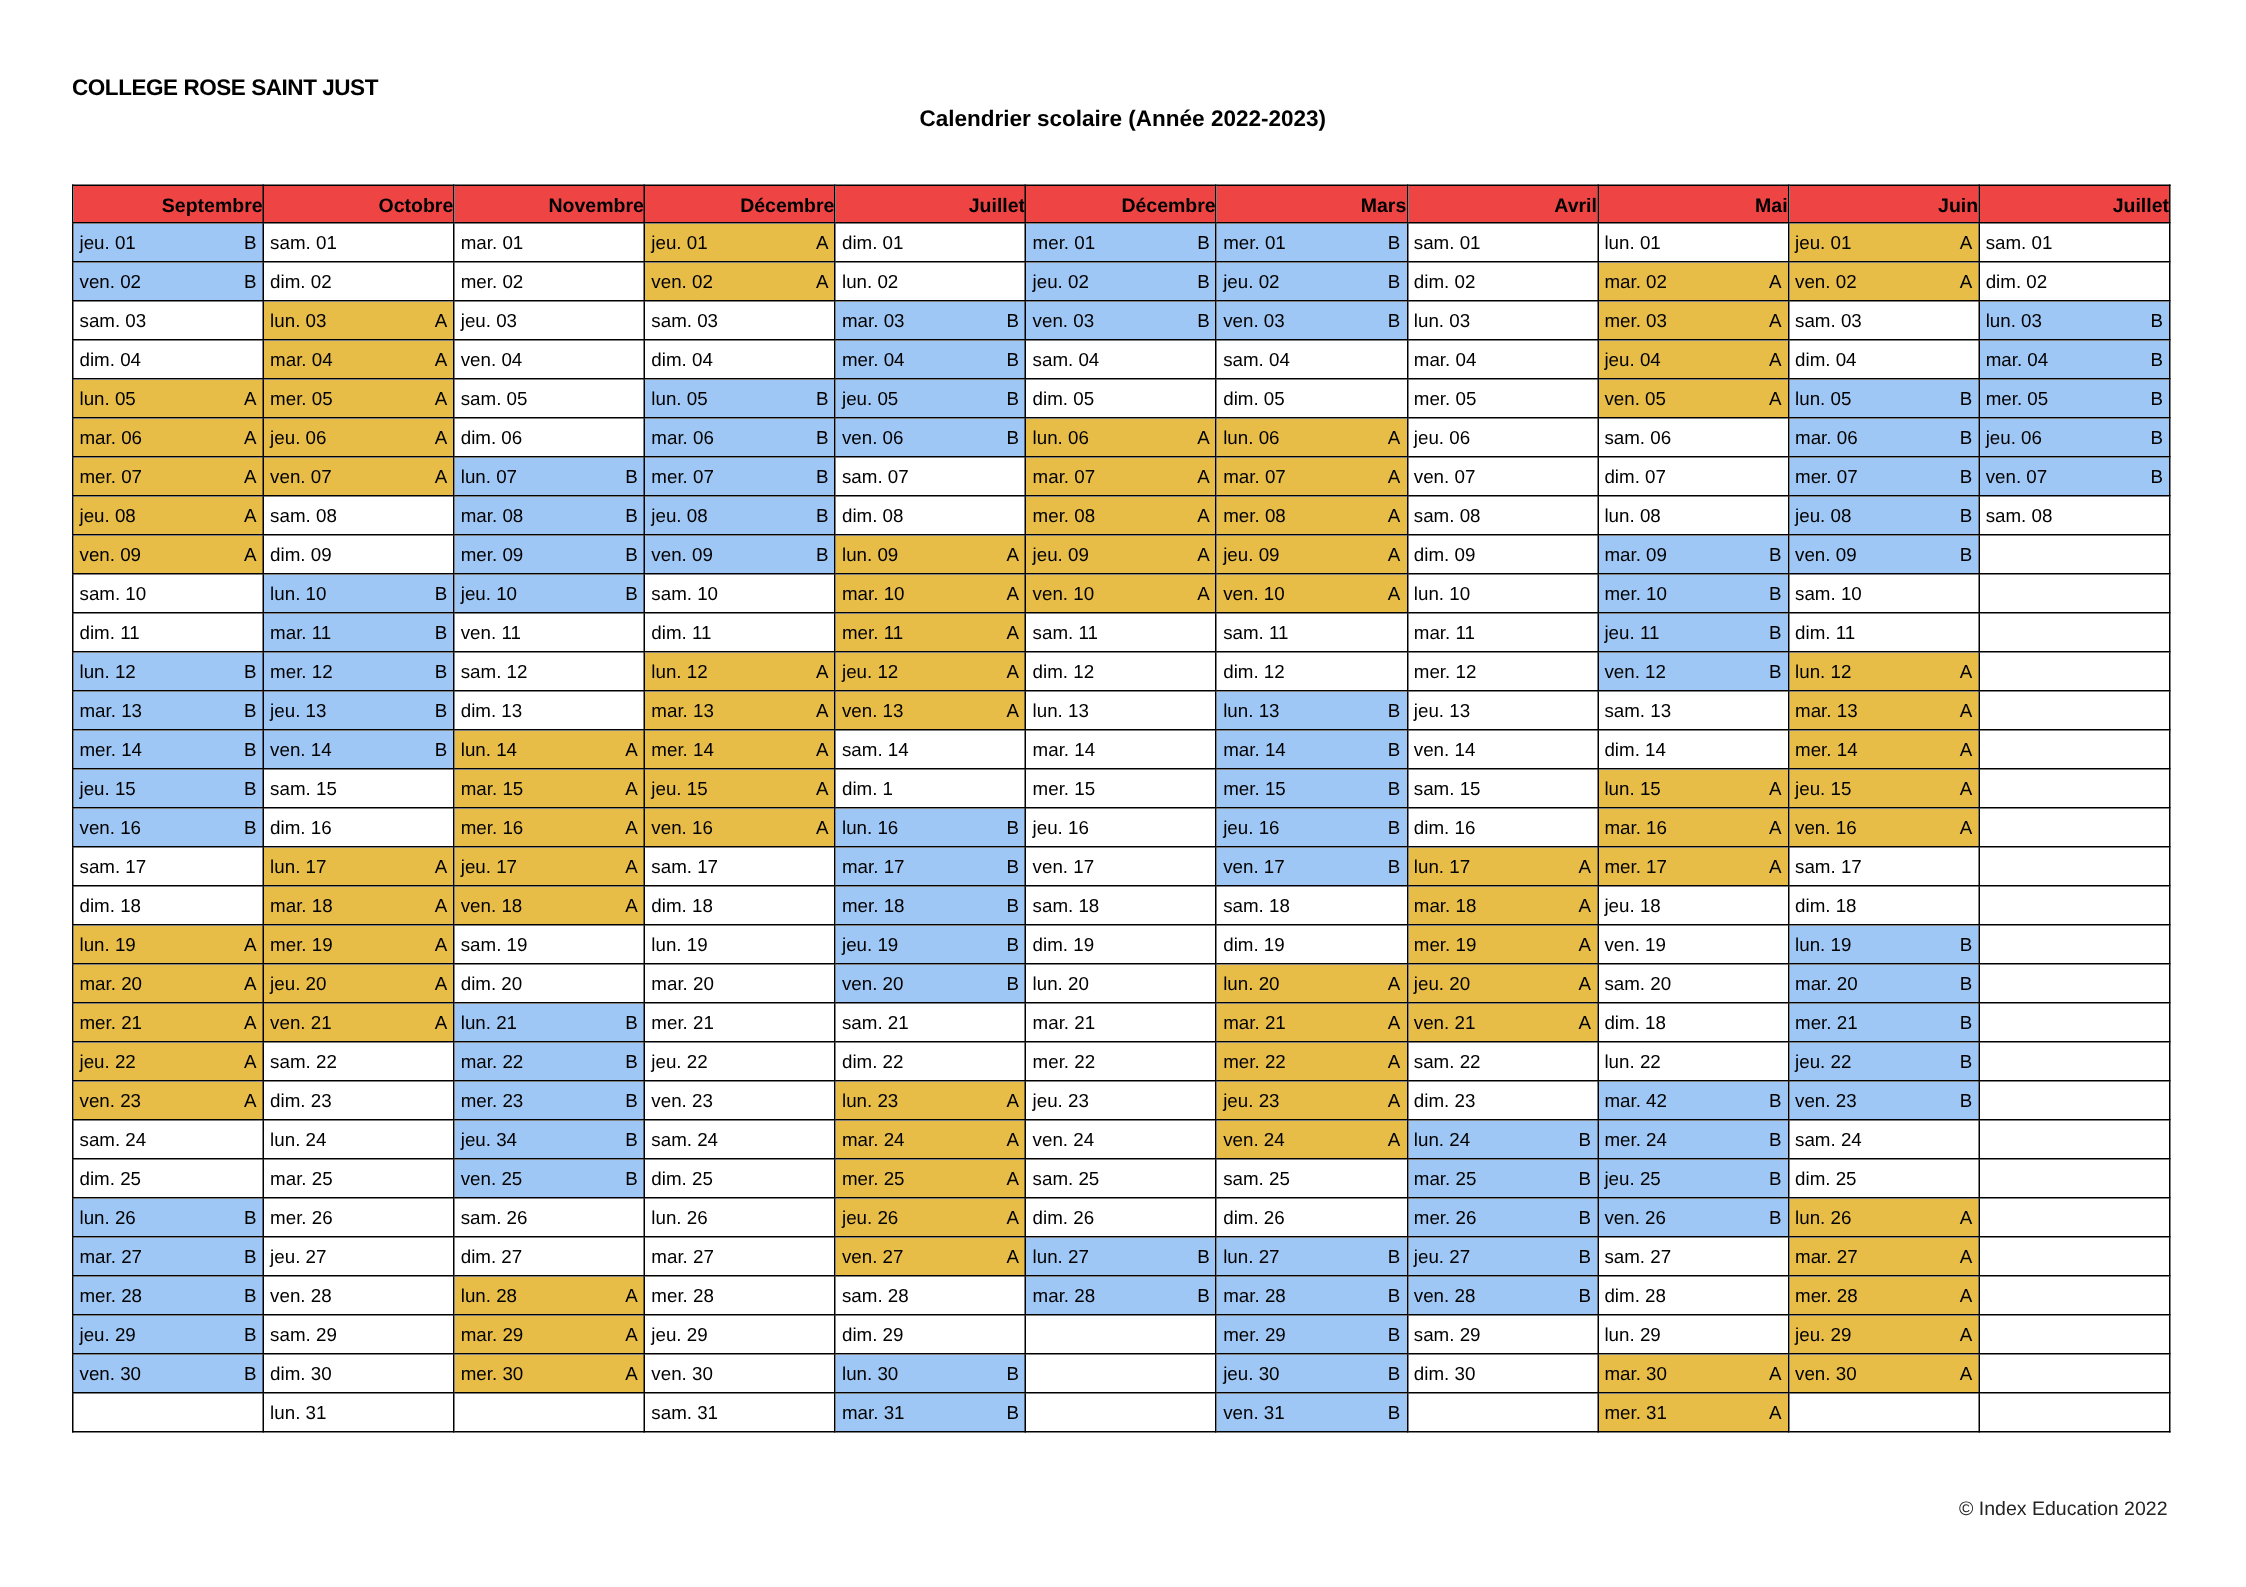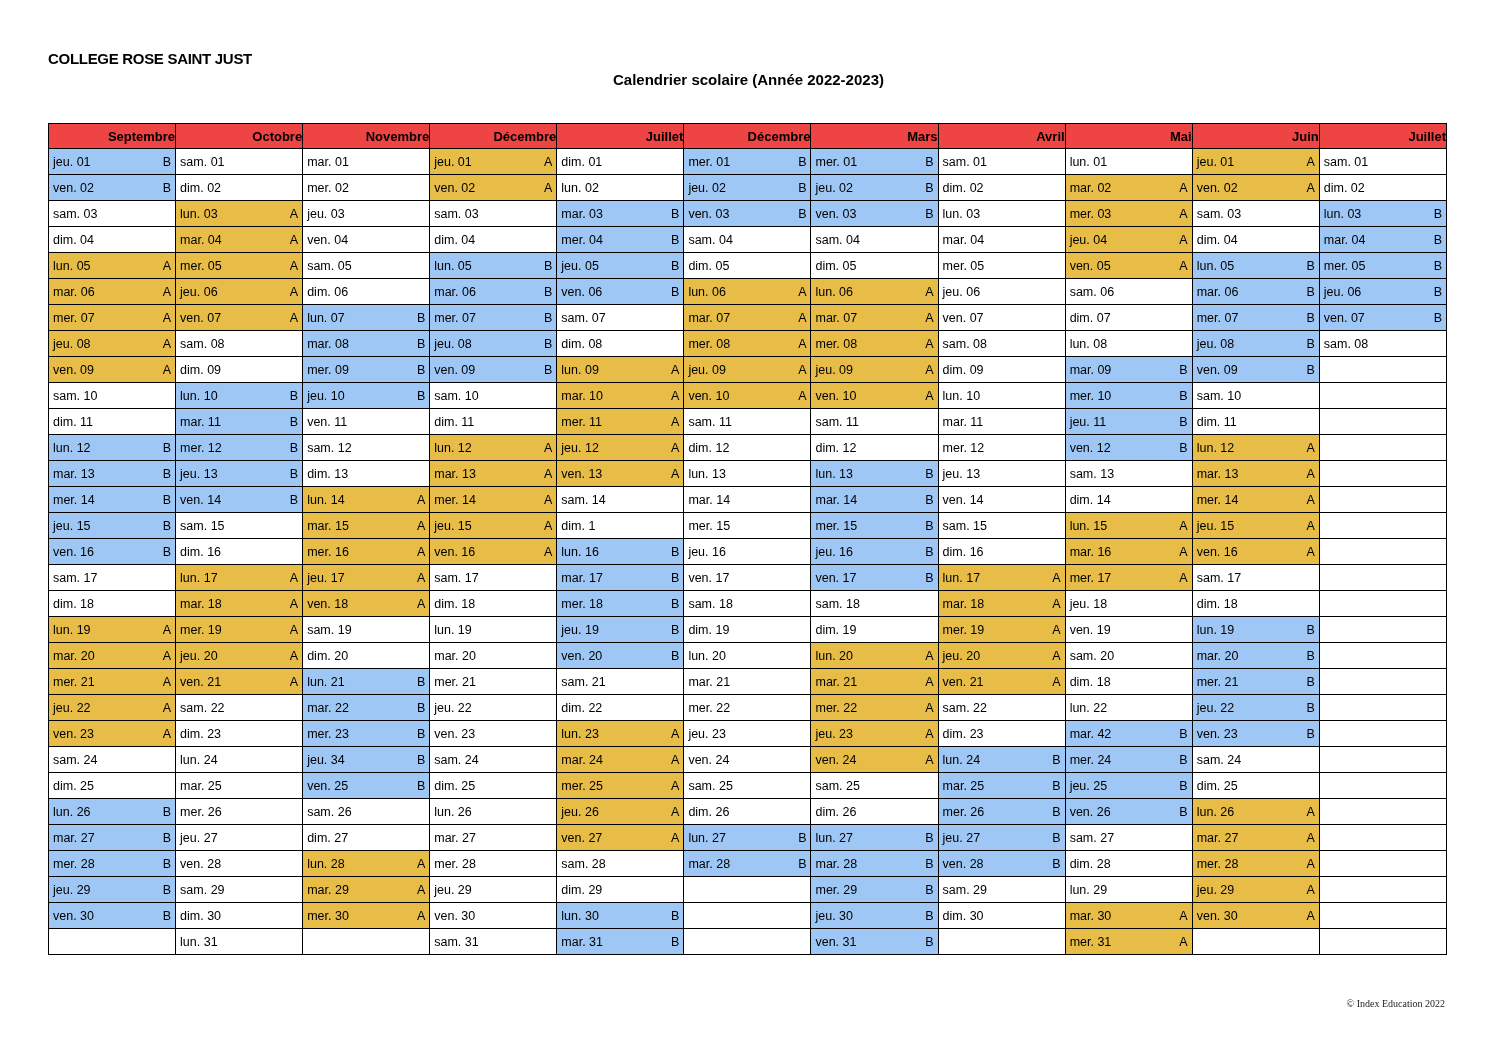--- a/index.html
+++ b/index.html
@@ -30,21 +30,21 @@
     font-size:12.5px; padding:0 4px; vertical-align:middle;
     overflow:hidden; white-space:nowrap; background:#fff;
   }
   table.cal td.wA { background:#E7BD48; }
   table.cal td.wB { background:#9EC7F5; }
   .cellwrap { display:flex; justify-content:space-between; align-items:center; width:100%; }
   .wletter { padding-left:2px; }
 
   .copyright {
     position:absolute; right:52px; top:998px;
-    font-size:10px; color:#222;font-family:Liberation Serif, serif;
+    font-size:13px; color:#222;
   }
 </style>
 </head>
 <body>
 
 <div class="school-name">COLLEGE ROSE SAINT JUST</div>
 <div class="page-title">Calendrier scolaire (Année 2022-2023)</div>
 
 <table class="cal">
   <thead>

